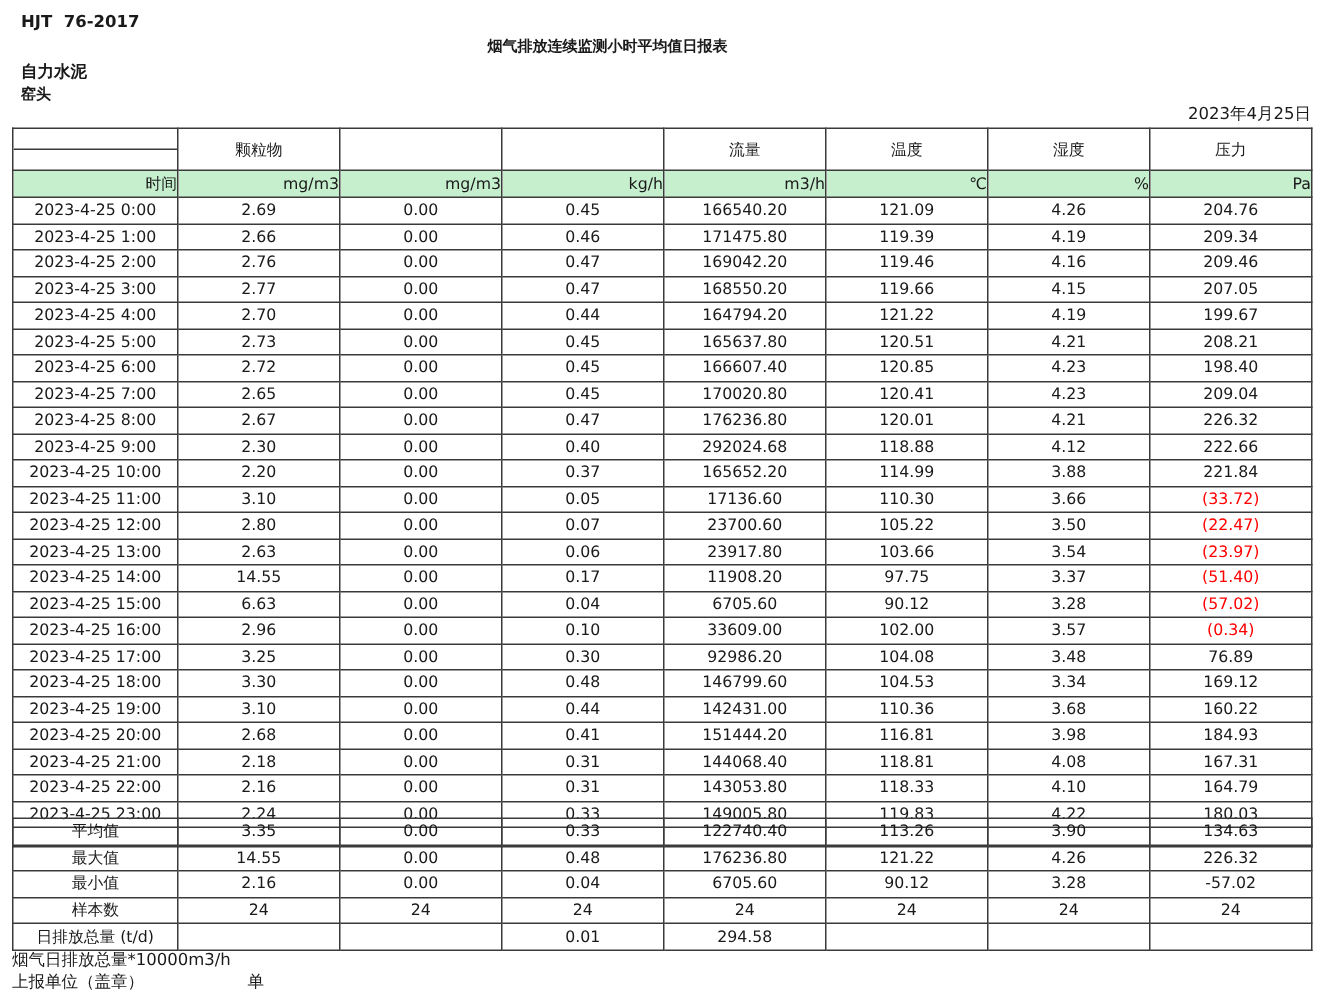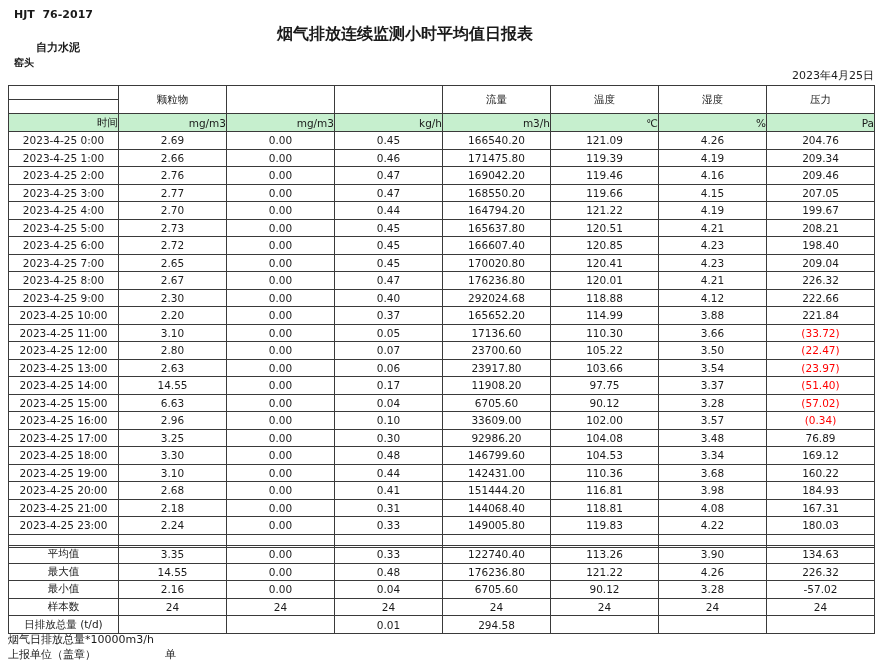--- a/index.html
+++ b/index.html
@@ -3,22 +3,22 @@
 <meta charset="utf-8">
 <style>
   html,body{margin:0;padding:0;}
   body{
     width:881px;height:663px;background:#ffffff;position:relative;
     font-family:"DejaVu Sans","Liberation Sans",sans-serif;color:#1a1a1a;
     --neg-color:#ff0000;--unit-bg:#c6efce;
   }
   .abs{position:absolute;}
   #doc-code{left:14px;top:8px;font-size:11px;font-weight:bold;white-space:pre;}
-  #report-title{left:0;top:24px;width:810px;text-align:center;font-size:16px;font-weight:bold;}
-  #company-name{left:14px;top:40px;font-size:11px;font-weight:bold;margin-left:22px;}
+  #report-title{left:0;top:24px;width:810px;text-align:center;font-size:10px;font-weight:bold;}
+  #company-name{left:14px;top:40px;font-size:11px;font-weight:bold;}
   #station-name{left:14px;top:56px;font-size:10px;font-weight:bold;}
   #report-date{left:8px;top:68px;width:866px;text-align:right;font-size:11px;}
   table{border-collapse:collapse;table-layout:fixed;}
   #main-table{position:absolute;left:8px;top:85px;}
   #summary-table{position:absolute;left:8px;top:545px;}
   td{
     border:1px solid #3a3a3a;font-size:10.5px;text-align:center;
     padding:0;overflow:hidden;white-space:nowrap;vertical-align:middle;
   }
   tr.group-header td{height:27px;}
@@ -294,20 +294,30 @@
         <td>2023-4-25 21:00</td>
         <td>2.18</td>
         <td>0.00</td>
         <td>0.31</td>
         <td>144068.40</td>
         <td>118.81</td>
         <td>4.08</td>
         <td>167.31</td>
       </tr>
       <tr class="data-row">
+        <td>2023-4-25 22:00</td>
+        <td>2.16</td>
+        <td>0.00</td>
+        <td>0.31</td>
+        <td>143053.80</td>
+        <td>118.33</td>
+        <td>4.10</td>
+        <td>164.79</td>
+      </tr>
+      <tr class="data-row">
         <td>2023-4-25 23:00</td>
         <td>2.24</td>
         <td>0.00</td>
         <td>0.33</td>
         <td>149005.80</td>
         <td>119.83</td>
         <td>4.22</td>
         <td>180.03</td>
       </tr>
       <tr class="empty-row">

